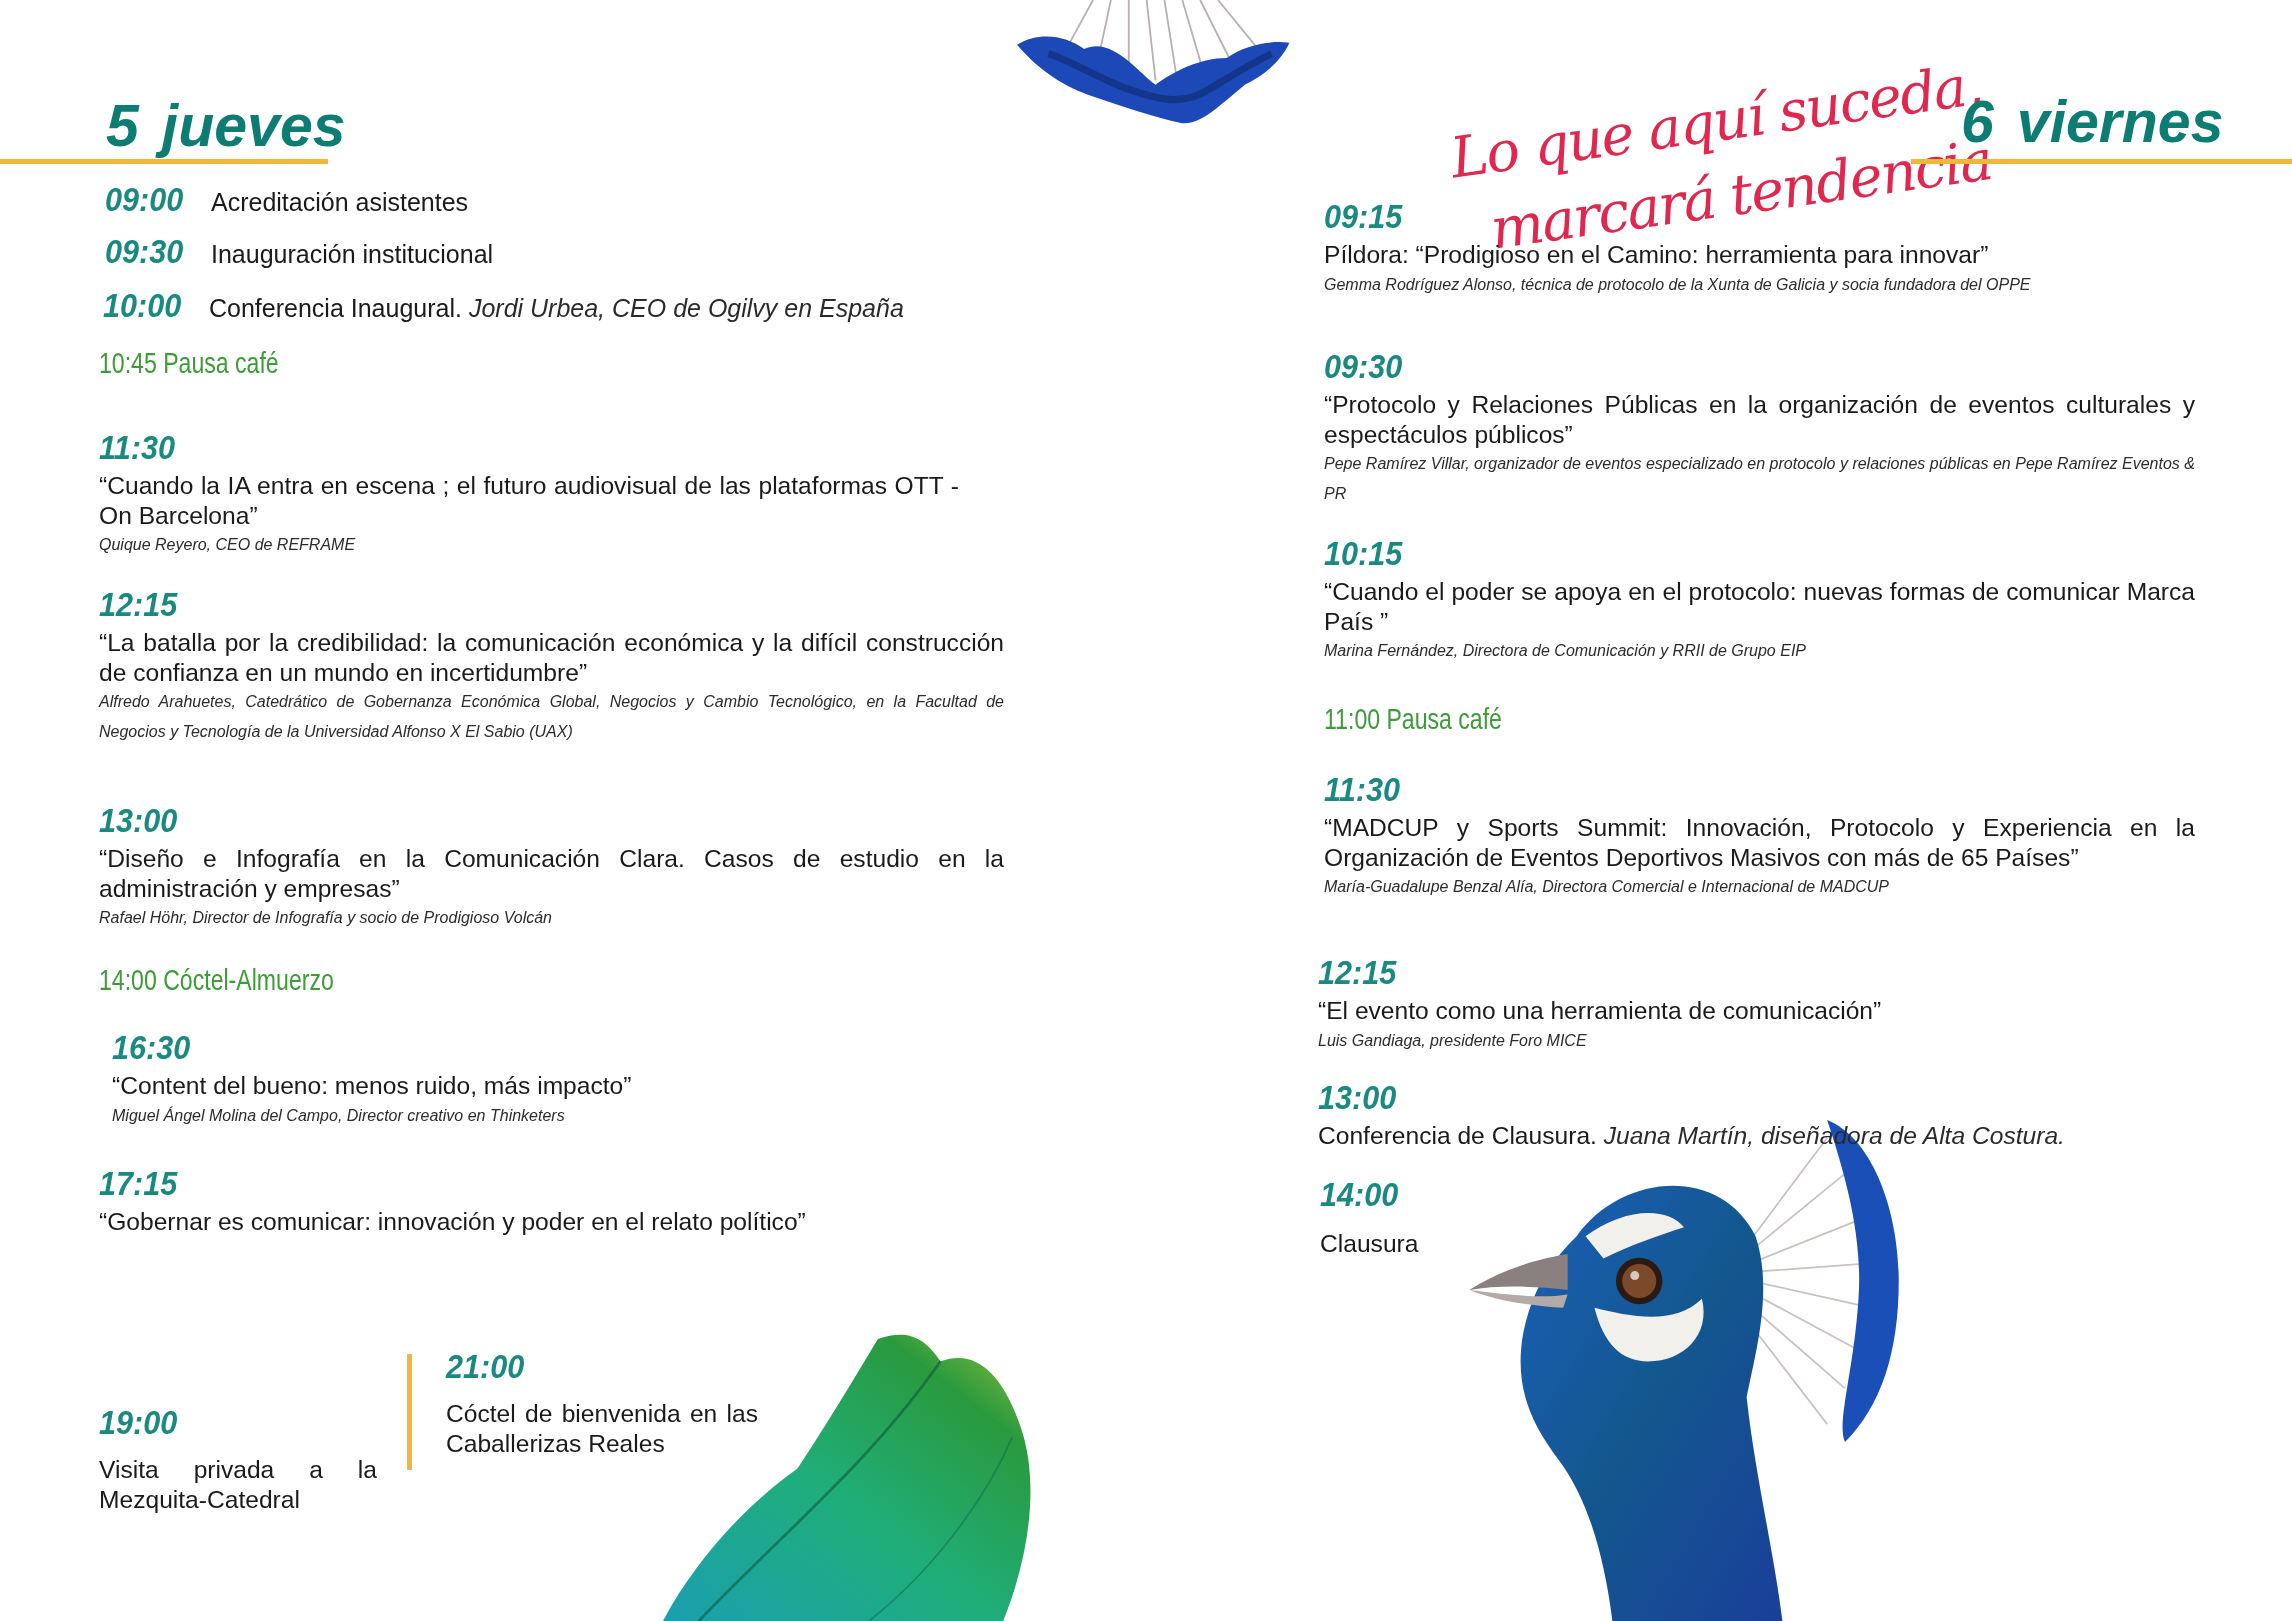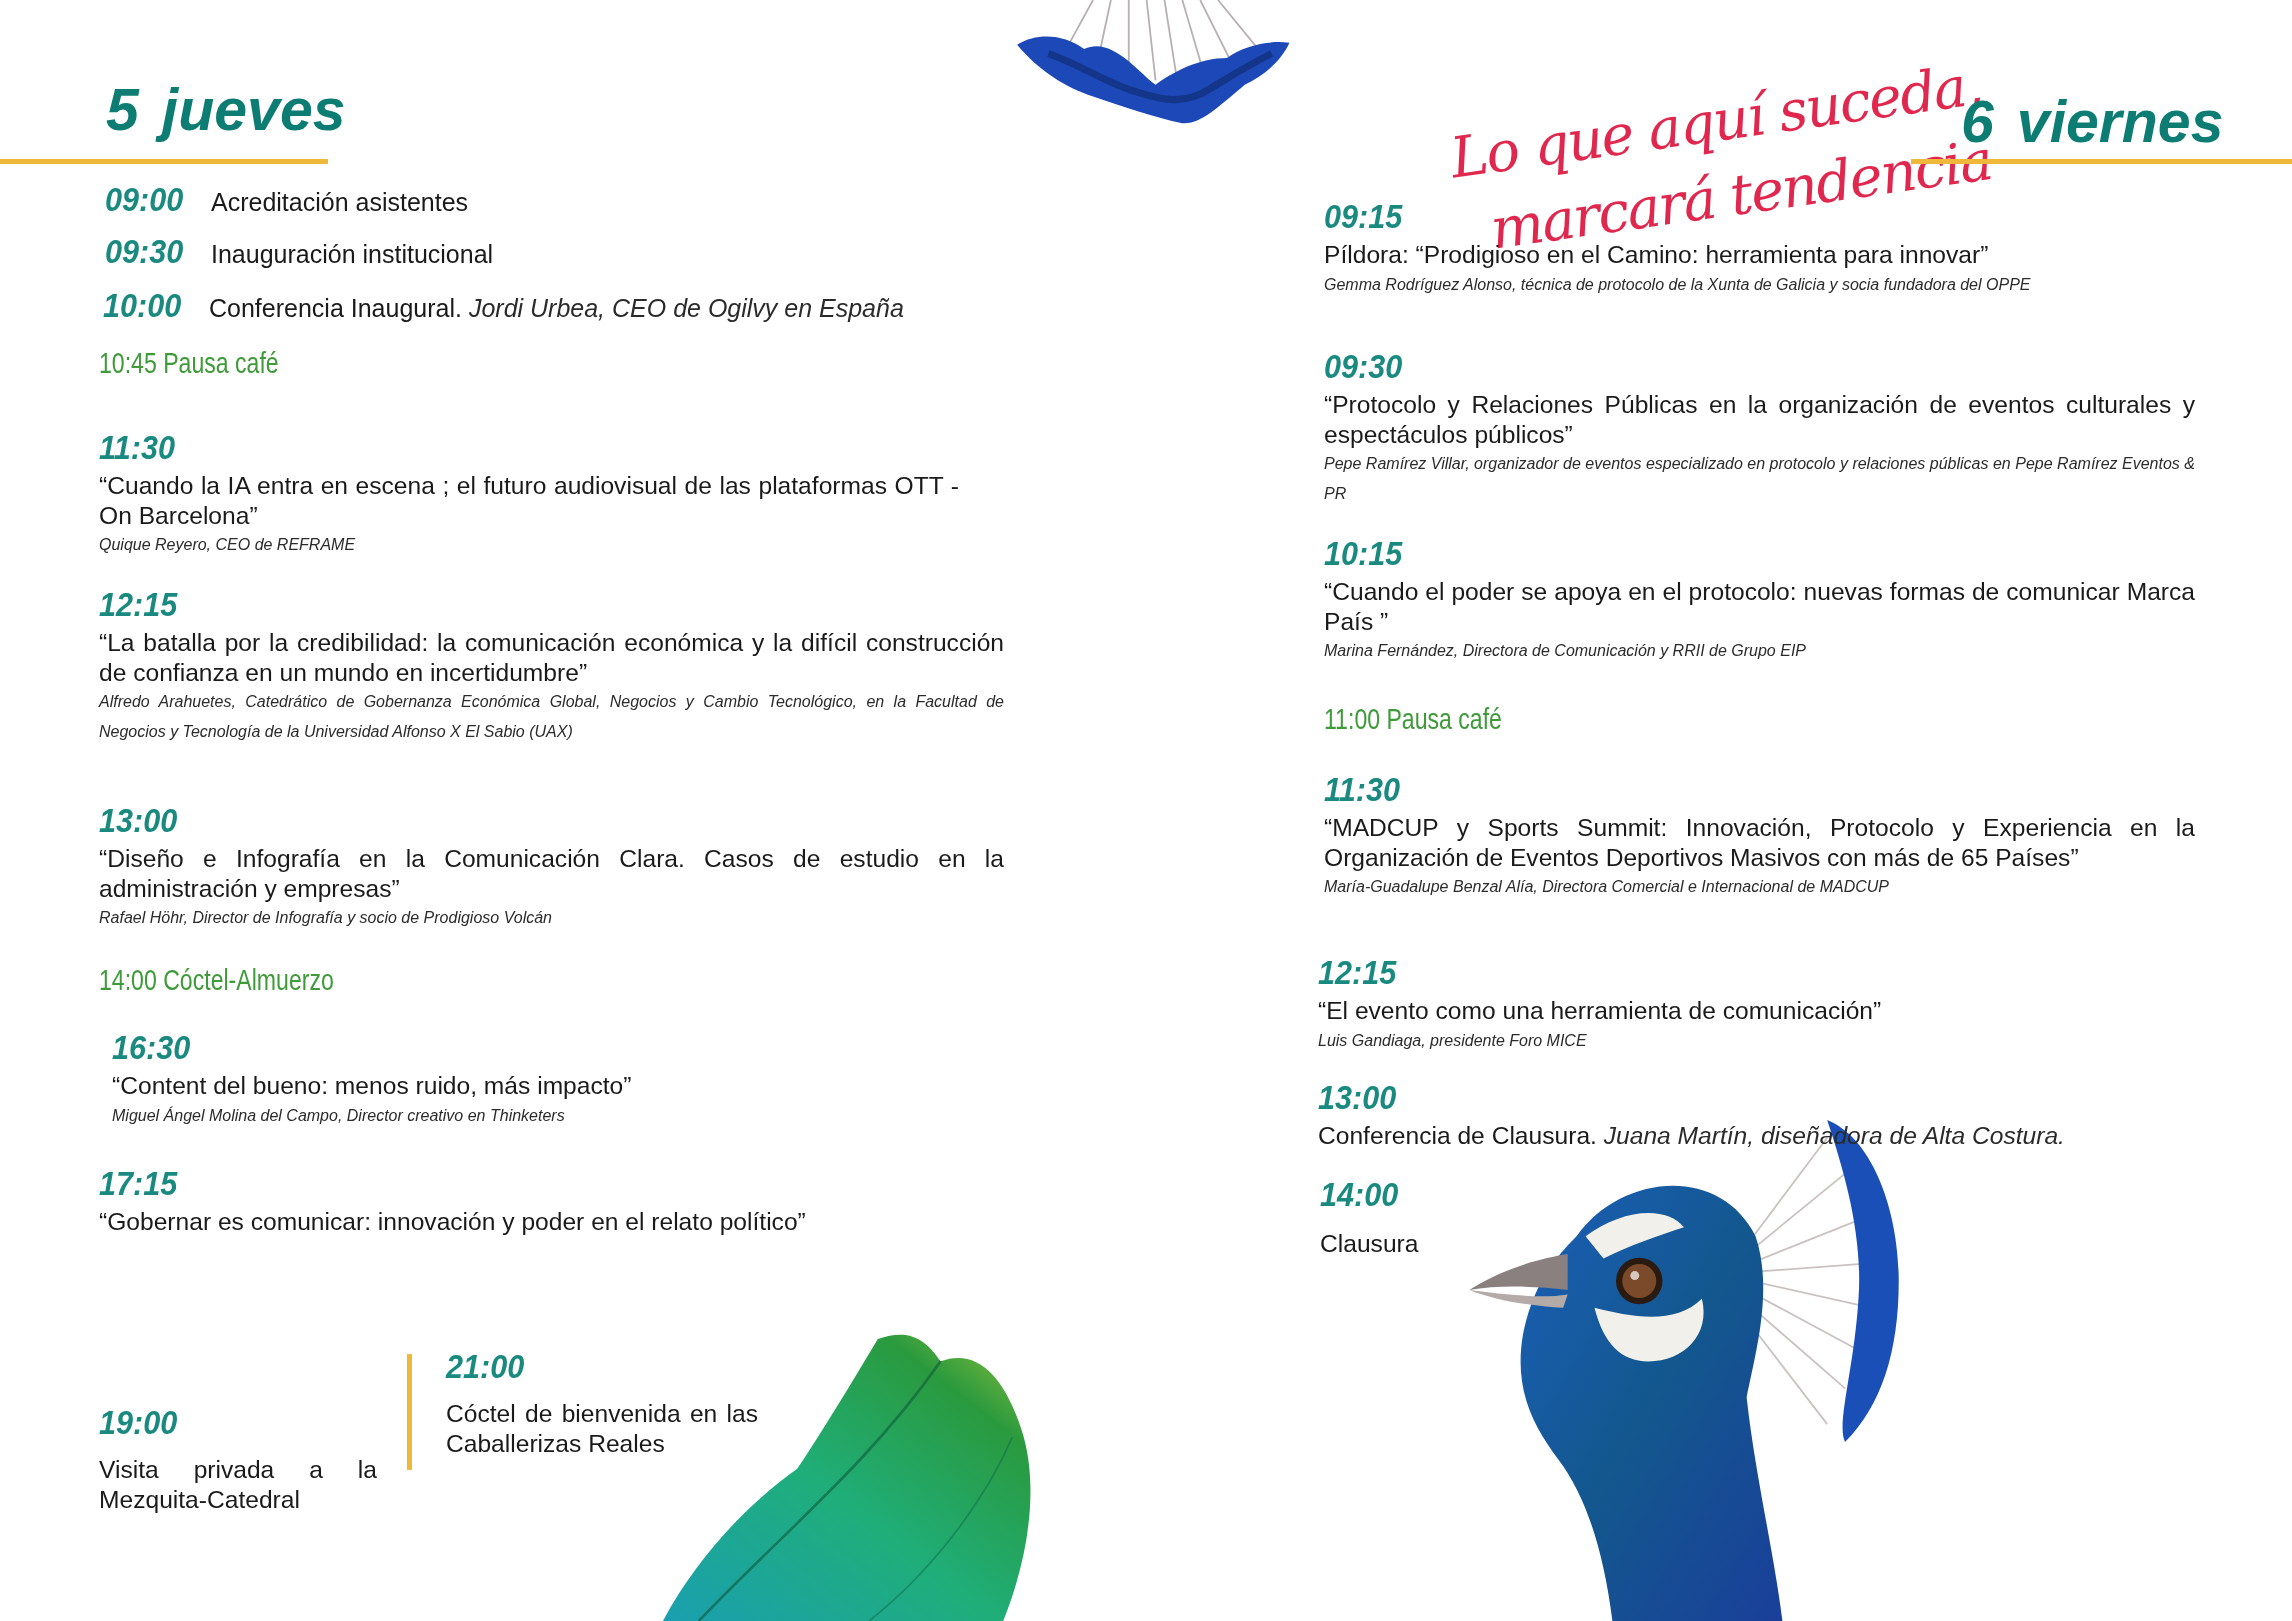--- a/index.html
+++ b/index.html
@@ -96,21 +96,21 @@
 
   <path d="M130,170 C100,175 60,185 20,210 C50,205 90,205 130,210 Z" fill="#8a8080"></path>
   <path d="M20,210 C60,215 100,220 130,215 L125,230 C90,228 50,222 20,210 Z" fill="#b4aaa8"></path>
 </svg>
 
 <div class="slogan">
   <span style="left:9px; top:63px;">Lo que aquí suceda,</span>
   <span style="left:49px; top:134px;">marcará tendencia</span>
 </div>
 
-<div class="day-title" style="left:106px; top:81px;">
+<div class="day-title" style="left:106px; top:97px;">
   <span class="num">5</span><span>jueves</span>
 </div>
 <div class="rule" style="left:0; top:159px; width:328px;"></div>
 
 <div class="inline-row" style="left:105px; top:182px;">
   <span class="time">09:00</span>
   <span class="txt">Acreditación asistentes</span>
 </div>
 <div class="inline-row" style="left:105px; top:234px;">
   <span class="time">09:30</span>

